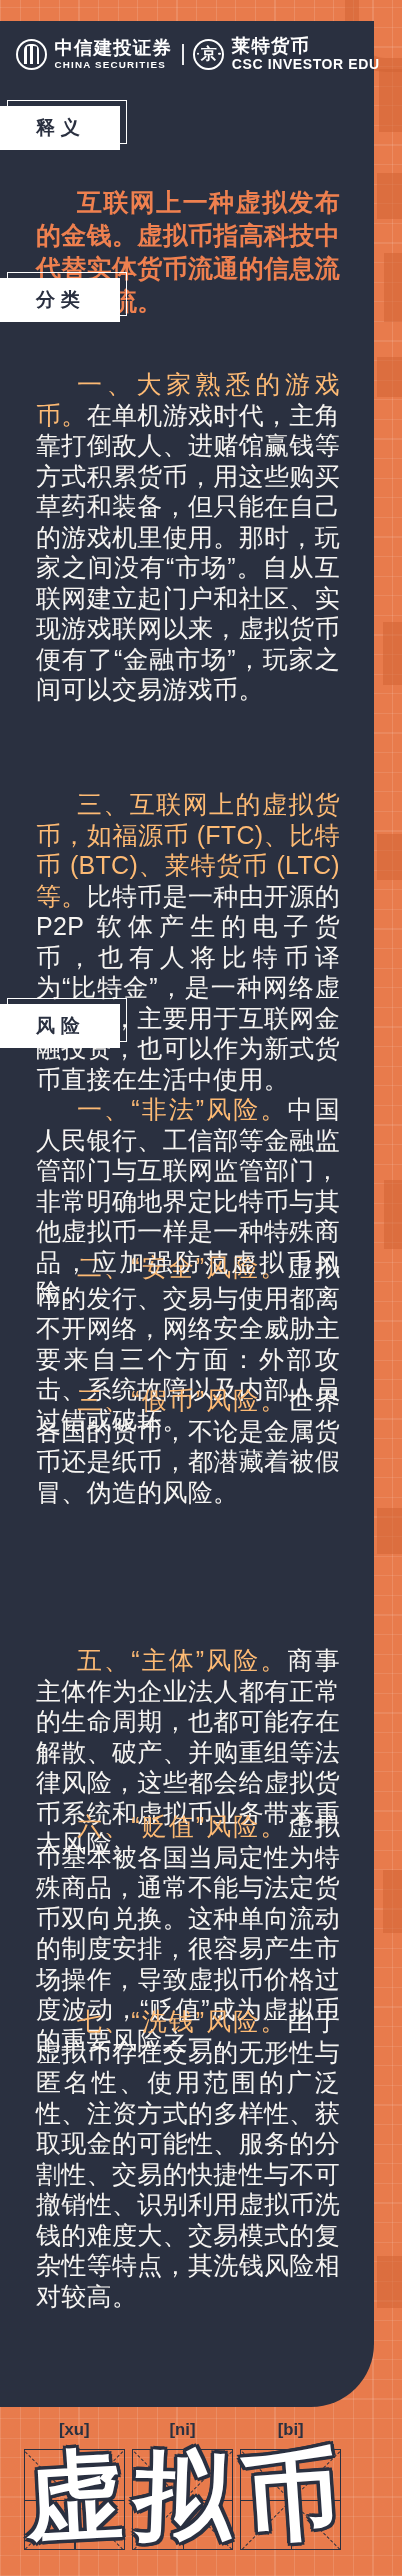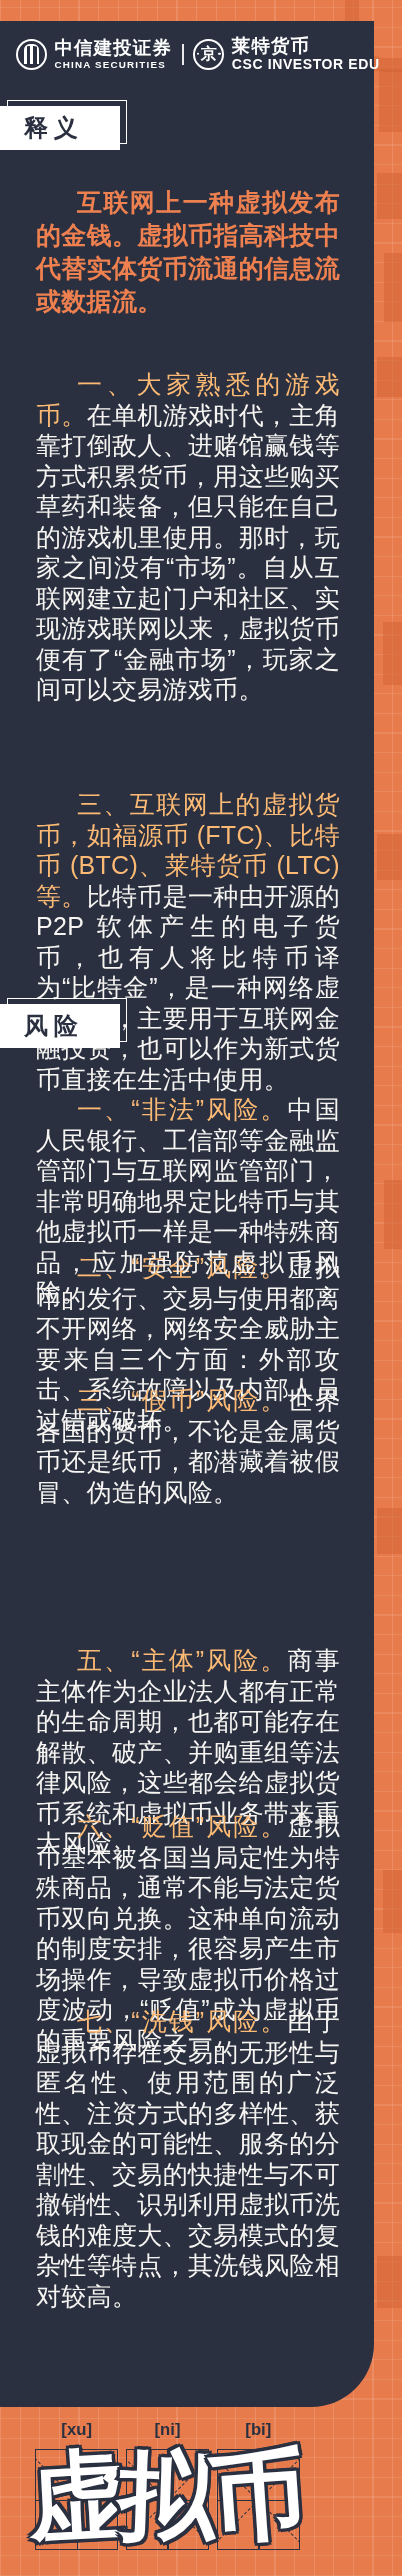--- a/index.html
+++ b/index.html
@@ -45,22 +45,22 @@
   .dot-l { left:1.7px; } .dot-r { right:1.7px; }
   .brand-col { display:flex; flex-direction:column; line-height:1.05; }
   .brand-zh { font-size:18.4px; font-weight:bold; color:#fff; letter-spacing:1.2px; white-space:nowrap; }
   .brand-en { font-size:9.8px; font-weight:bold; color:#fff; letter-spacing:1.2px; white-space:nowrap; margin-top:2px; }
   .brand-en.small { font-size:14px; letter-spacing:0.6px; }
   .brand-divider { width:1.7px; height:21px; background:#fff; opacity:.9; margin:0 2.3px; }
 
   
   .sec-label {
     position:absolute; left:0; width:120px; height:44px; background:#fff;
-    display:flex; align-items:center; box-sizing:border-box; padding-left:24px;
-    font-size:24px; font-weight:bold; color:#2A3040; letter-spacing:5.8px;
+    display:flex; align-items:center; box-sizing:border-box; padding-left:36px;
+    font-size:19px; font-weight:bold; color:#2A3040; letter-spacing:5.8px;
   }
   .sec-label::after {
     content:""; position:absolute; left:7px; top:-5.8px; width:100%; height:100%;
     border:1.7px solid #fff; box-sizing:border-box;
   }
   .label-shiyi   { top:85px; }
   .label-fenlei  { top:257px; }
   .label-fengxian{ top:983px; }
 
   
@@ -78,21 +78,21 @@
   .p-r1 { top:1048px; }
   .p-r2 { top:1206px; }
   .p-r3 { top:1339px; }
   .p-r4 { top:1434px; }
   .p-r5 { top:1599px; }
   .p-r6 { top:1765px; }
   .p-r7 { top:1960px; }
   .p-r8 { top:2186px; }
 
   
-  .footer { position:absolute; left:35px; top:2420px; width:265px; z-index:2; }
+  .footer { position:absolute; left:24px; top:2420px; width:317px; z-index:2; }
   .pinyin-row { display:flex; gap:7.5px; }
   .pinyin-row .py { width:101px; text-align:center; font-size:16.7px; font-weight:bold; color:#2A3040; }
   .boxes-row { display:flex; gap:7.5px; margin-top:9.2px; }
   .cbox { position:relative; width:101px; height:101px; border:1.7px solid #2A3040; box-sizing:border-box; }
   .cbox .lines { position:absolute; inset:0; overflow:hidden; }
   .cbox .lines::before { content:""; position:absolute; left:50%; top:0; bottom:0; width:1.2px; background:#2A3040; }
   .cbox .lines::after  { content:""; position:absolute; top:50%; left:0; right:0; height:1.2px; background:#2A3040; }
   .cbox .diag { position:absolute; inset:0; overflow:hidden; }
   .cbox .diag::before,.cbox .diag::after {
     content:""; position:absolute; top:50%; left:-30%; width:160%;
@@ -145,20 +145,21 @@
       </div>
       <div class="brand-col">
         <span class="brand-zh">莱特货币</span>
         <span class="brand-en small">CSC INVESTOR EDU</span>
       </div>
     </div>
 
     <div class="sec-label label-shiyi">释义</div>
     <p class="para accent p-shiyi">互联网上一种虚拟发布的金钱。虚拟币指高科技中代替实体货币流通的信息流或数据流。</p>
 
+    <div class="sec-label label-fenlei">分类</div>
     <p class="para p-f1"><span class="lead">一、大家熟悉的游戏币。</span><span>在单机游戏时代，主角靠打倒敌人、进赌馆赢钱等方式积累货币，用这些购买草药和装备，但只能在自己的游戏机里使用。那时，玩家之间没有“市场”。自从互联网建立起门户和社区、实现游戏联网以来，虚拟货币便有了“金融市场”，玩家之间可以交易游戏币。</span></p>
     <p class="para p-f3"><span class="lead">三、互联网上的虚拟货币，如福源币 (FTC)、比特币 (BTC)、莱特货币 (LTC) 等。</span><span>比特币是一种由开源的 P2P 软体产生的电子货币，也有人将比特币译为“比特金”，是一种网络虚拟货币，主要用于互联网金融投资，也可以作为新式货币直接在生活中使用。</span></p>
 
     <div class="sec-label label-fengxian">风险</div>
     <p class="para p-r2"><span class="lead">二、“安全”风险。</span><span>虚拟币的发行、交易与使用都离不开网络，网络安全威胁主要来自三个方面：外部攻击、系统故障以及内部人员过错或破坏。</span></p>
     <p class="para p-r1"><span class="lead">一、“非法”风险。</span><span>中国人民银行、工信部等金融监管部门与互联网监管部门，非常明确地界定比特币与其他虚拟币一样是一种特殊商品，应加强防范虚拟币风险。</span></p>
     <p class="para p-r3"><span class="lead">三、“假币”风险。</span><span>世界各国的货币，不论是金属货币还是纸币，都潜藏着被假冒、伪造的风险。</span></p>
     <p class="para p-r5"><span class="lead">五、“主体”风险。</span><span>商事主体作为企业法人都有正常的生命周期，也都可能存在解散、破产、并购重组等法律风险，这些都会给虚拟货币系统和虚拟币业务带来重大风险。</span></p>
     <p class="para p-r6"><span class="lead">六、“贬值”风险。</span><span>虚拟币基本被各国当局定性为特殊商品，通常不能与法定货币双向兑换。这种单向流动的制度安排，很容易产生市场操作，导致虚拟币价格过度波动，“贬值”成为虚拟币的重要风险之一。</span></p>
     <p class="para p-r7"><span class="lead">七、“洗钱”风险。</span><span>由于虚拟币存在交易的无形性与匿名性、使用范围的广泛性、注资方式的多样性、获取现金的可能性、服务的分割性、交易的快捷性与不可撤销性、识别利用虚拟币洗钱的难度大、交易模式的复杂性等特点，其洗钱风险相对较高。</span></p>

